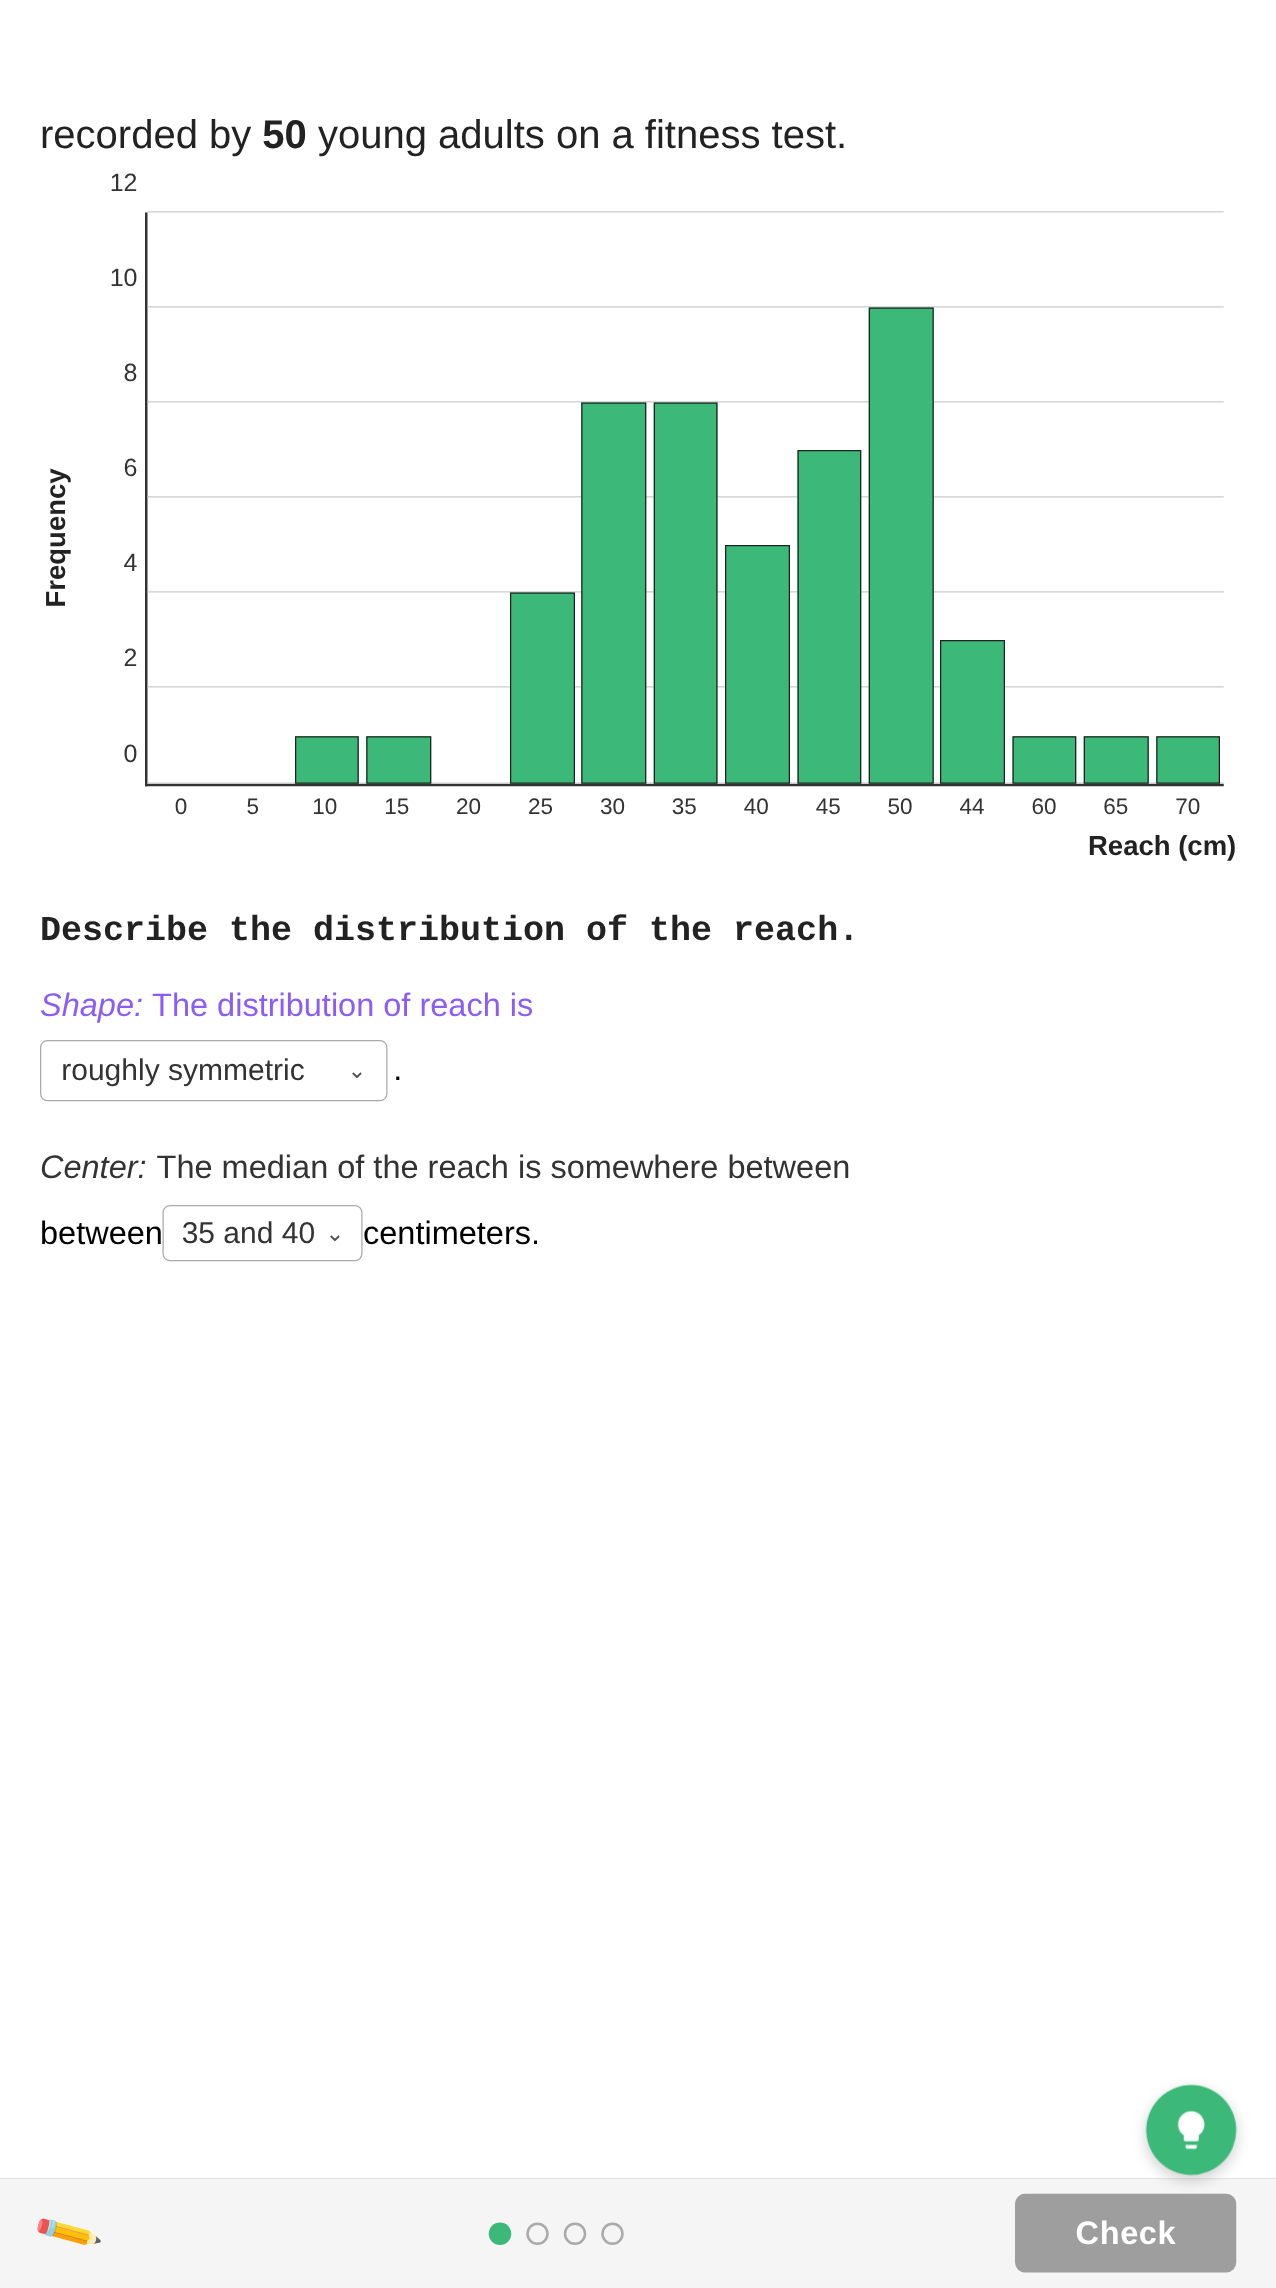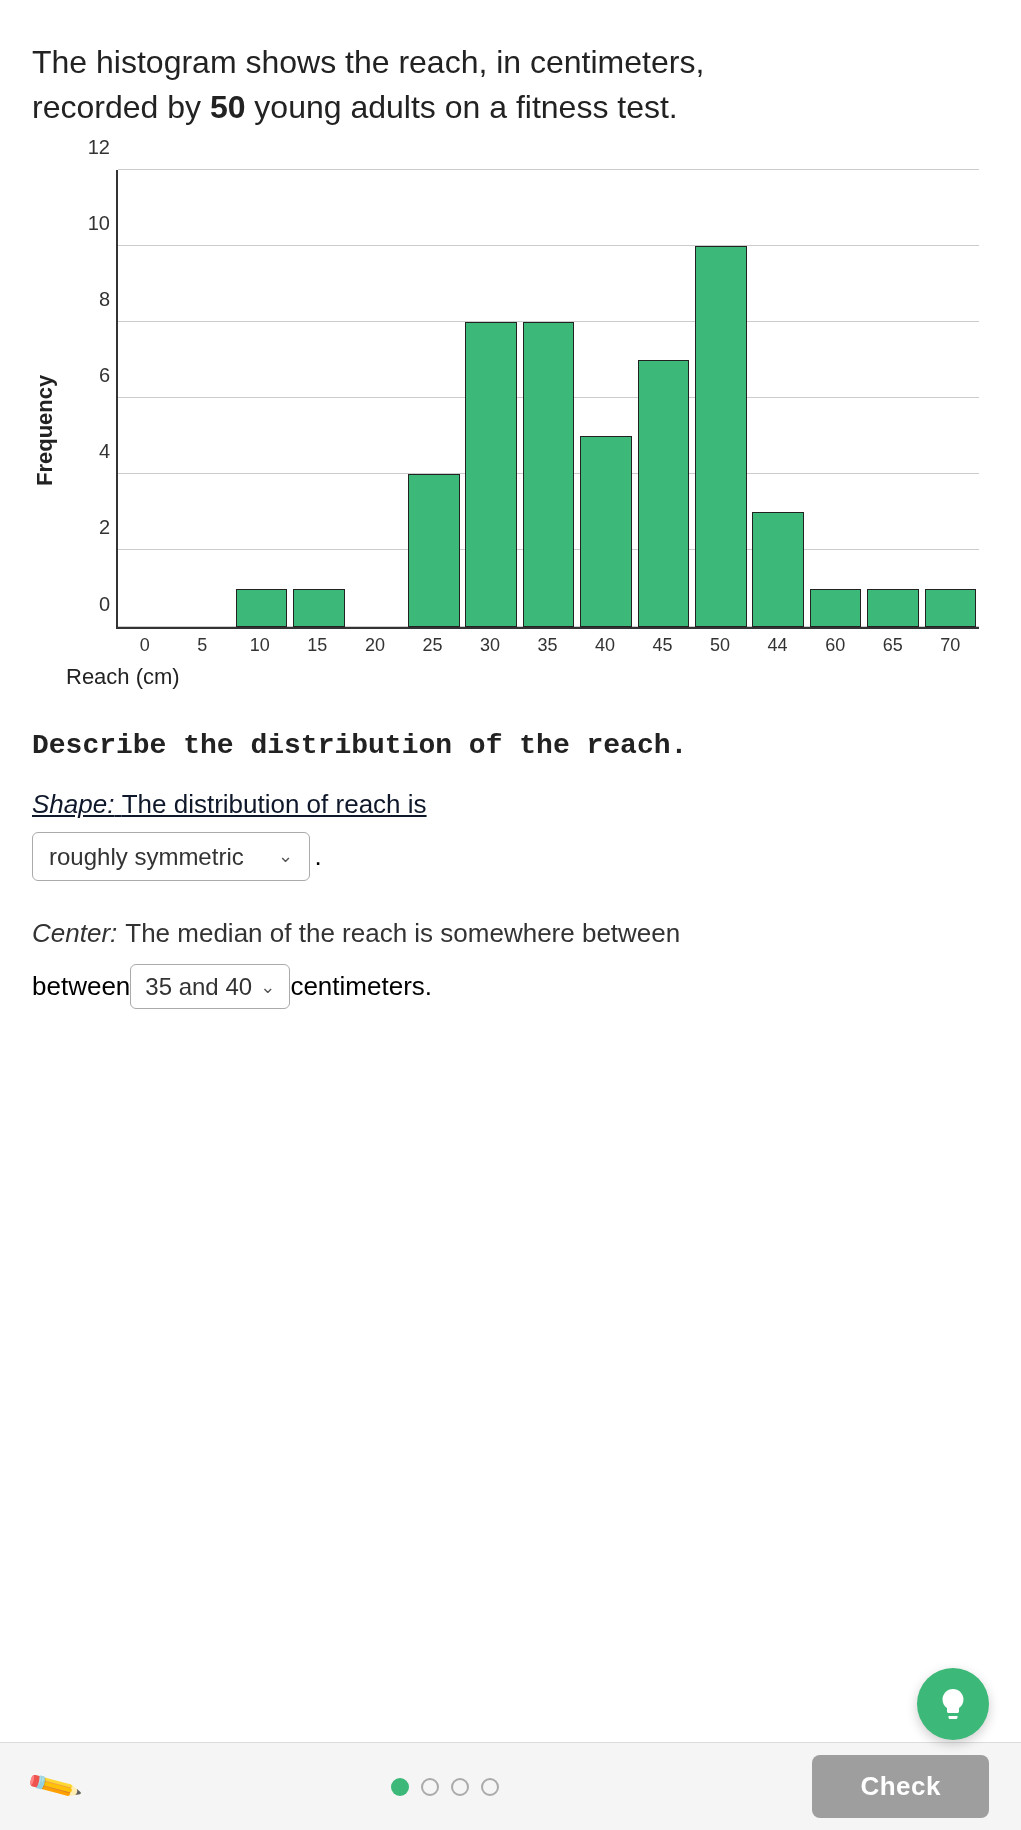--- a/index.html
+++ b/index.html
@@ -95,45 +95,44 @@
       margin-right: 10px;
     }
     .x-tick {
       flex: 1;
       text-align: center;
       font-size: 18px;
       color: #333;
       padding-top: 6px;
     }
     .x-axis-title {
-      text-align: left;
+      text-align: right;
       font-size: 22px;
-      font-weight: 400;
+      font-weight: 700;
       color: #222;
       margin-top: 8px;
     }
     .question-section {
       margin-top: 30px;
     }
     .question-title {
       font-size: 28px;
       font-weight: 700;
       color: #222;
       margin-bottom: 28px;
       font-family: Liberation Mono, monospace;
     }
     .field-row {
       margin-bottom: 32px;
     }
     .field-label {
       font-size: 26px;
-      color: #0f172a;
+      color: #8b5cf6;
       margin-bottom: 12px;
       font-style: italic;
-      text-decoration: underline;
     }
     .field-label span.normal {
       font-style: normal;
     }
     .dropdown-wrapper {
       display: inline-flex;
       align-items: center;
       border: 1.5px solid #aaa;
       border-radius: 6px;
       padding: 10px 16px;
@@ -266,21 +265,21 @@
       letter-spacing: 0.5px;
       text-align: center;
     }
   </style>
 </head>
 <body>
 
 <div class="main-content">
 
   <p class="intro-text">
-    <span>The histogram shows the reach, in centimeters,</span><br>
+    <br>
     <span>recorded by </span><strong>50</strong><span> young adults on a fitness test.</span>
   </p>
 
   <div class="chart-container">
     <div class="y-axis-label">Frequency</div>
     <div class="chart-inner">
       <div class="chart-plot" id="chart-plot">
 
         <div class="grid-lines" id="grid-lines">
             <div class="grid-line" style="bottom: 0%;"></div>

